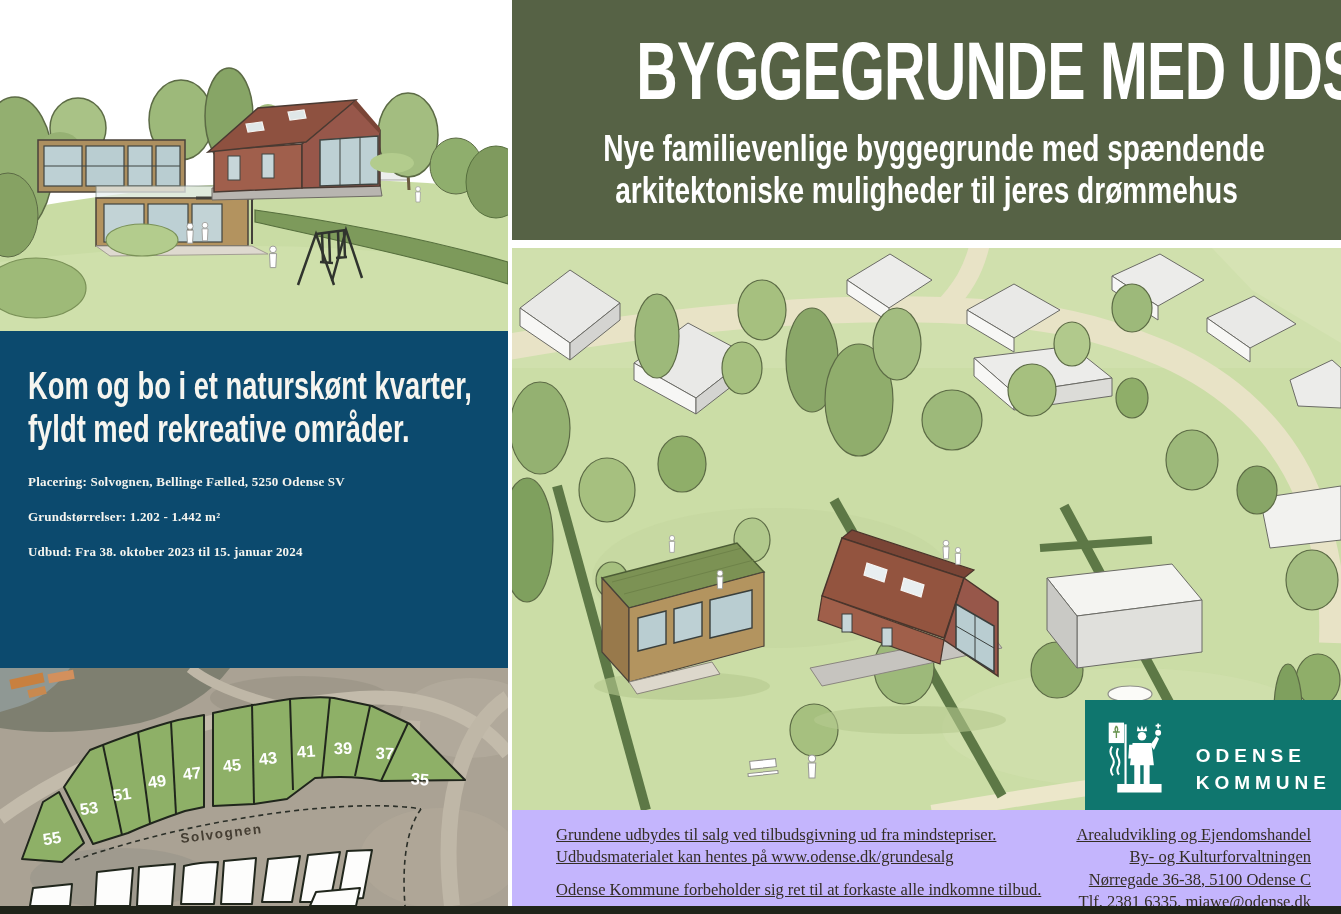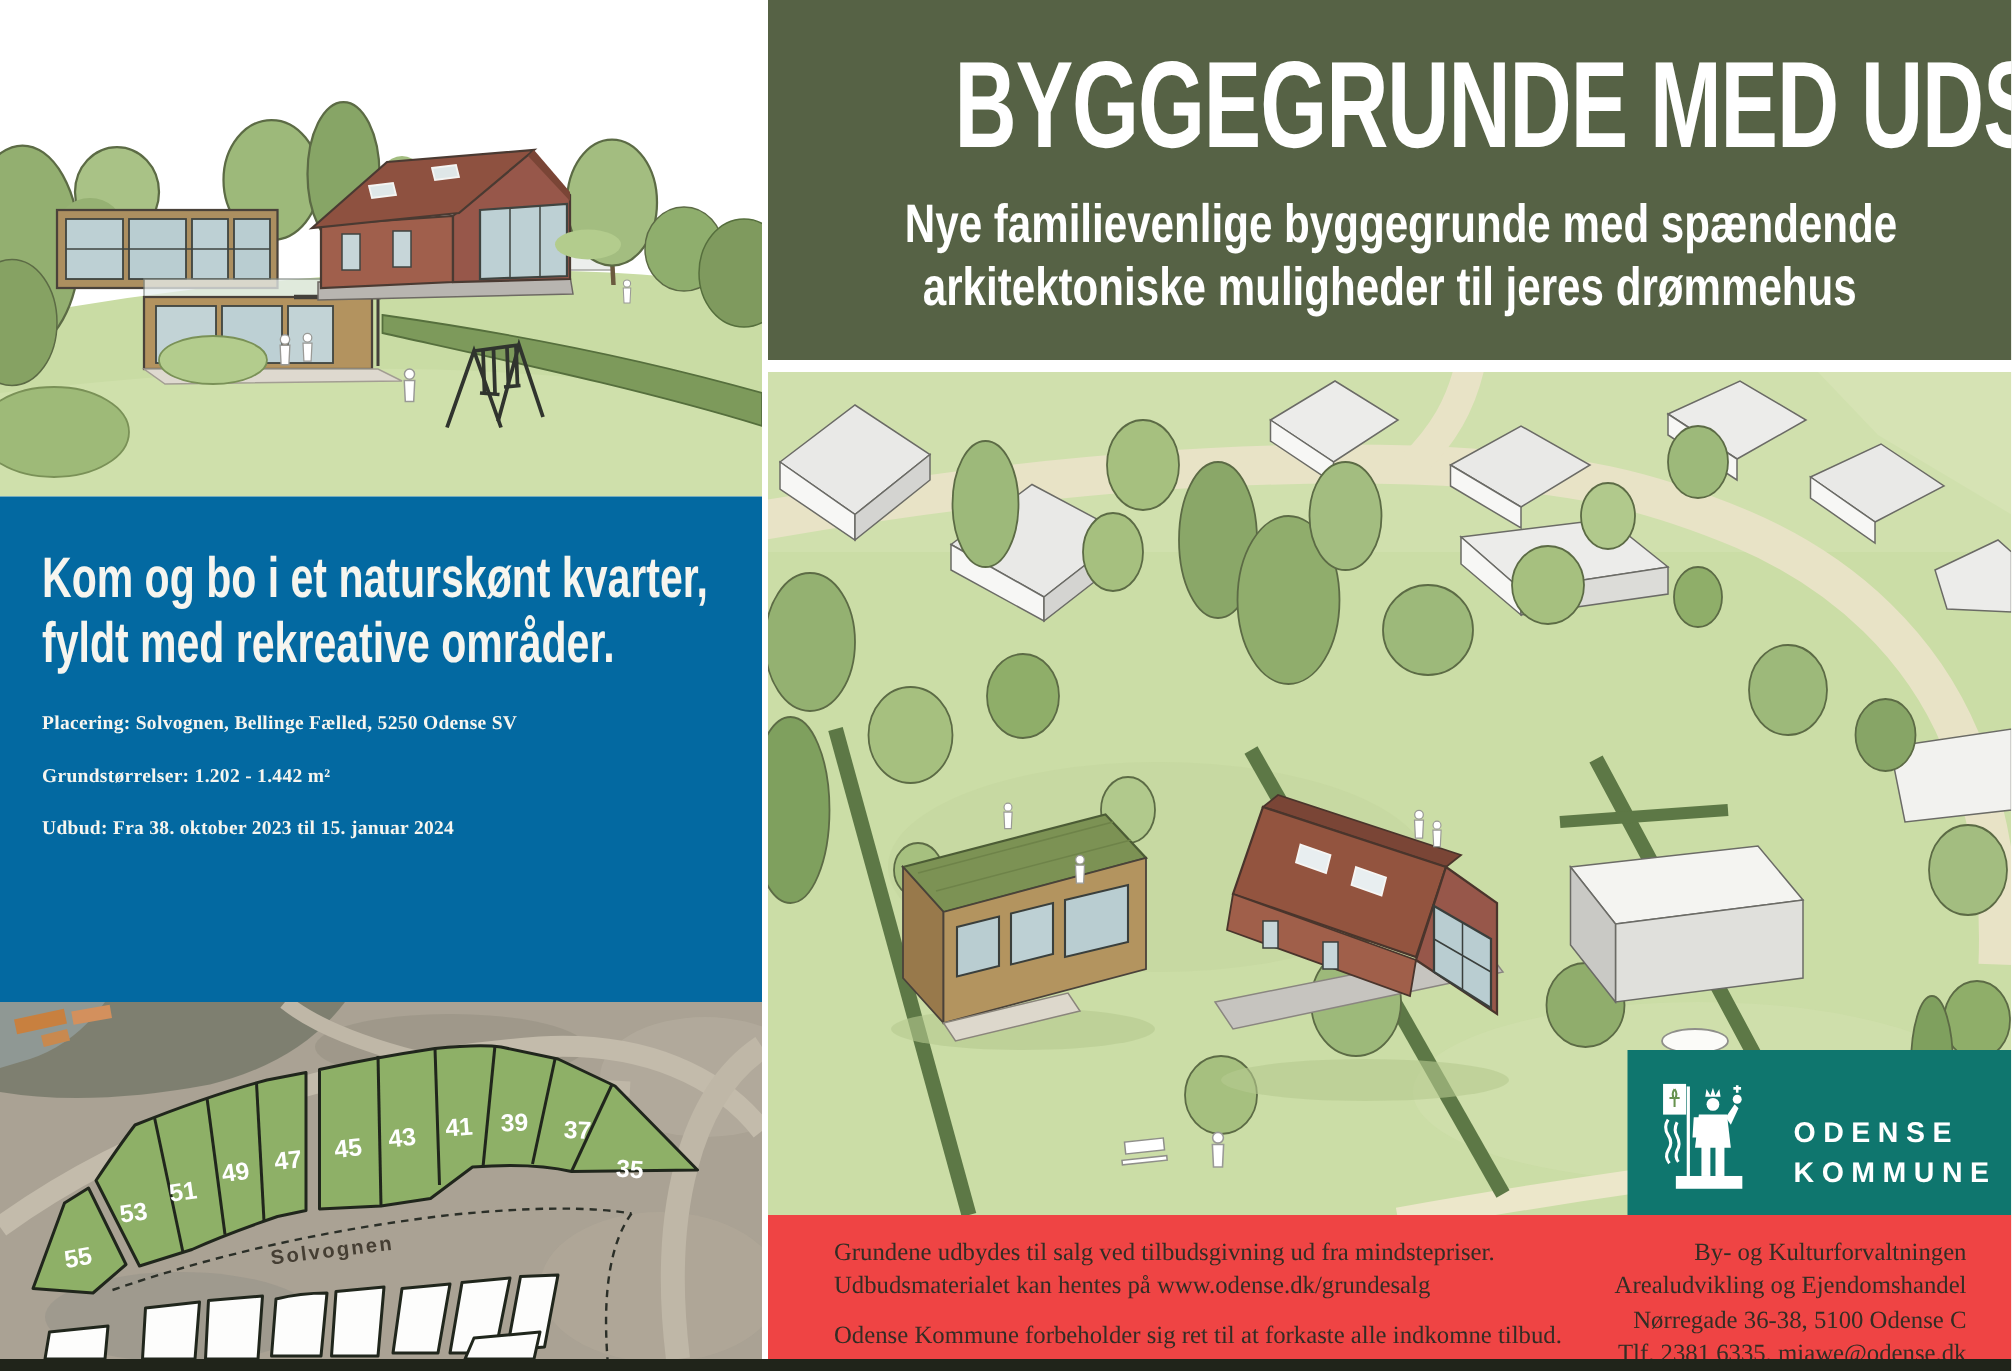--- a/index.html
+++ b/index.html
@@ -3,34 +3,34 @@
 <meta charset="utf-8">
 <style>
   html,body{margin:0;padding:0;background:#ffffff;}
   .page{position:relative;width:1341px;height:914px;background:#ffffff;overflow:hidden;display:flex;font-family:"Liberation Serif",serif;}
   .col-left{width:508px;display:flex;flex-direction:column;}
   .gutter{width:4px;background:#ffffff;}
   .col-right{width:829px;display:flex;flex-direction:column;}
 
   
   .hero-left{width:508px;height:331px;overflow:hidden;background:#ffffff;}
-  .info-panel{width:508px;height:337px;background:#0369a1;color:#f6f5ef;box-sizing:border-box;padding:34px 20px 0 28px;}
+  .info-panel{width:508px;height:337px;background:#0c4a6e;color:#f6f5ef;box-sizing:border-box;padding:34px 20px 0 28px;}
   .info-heading{font-family:"Liberation Sans",sans-serif;font-weight:700;font-size:38px;line-height:1.12;white-space:nowrap;transform:scaleX(0.72);transform-origin:left center;letter-spacing:0px;margin:0 0 24px 0;}
   .info-detail{font-family:"Liberation Serif",serif;font-weight:700;font-size:13px;margin:0 0 19px 0;letter-spacing:0.2px;white-space:nowrap;}
   .map-wrap{width:508px;height:238px;overflow:hidden;}
 
   
   .header-right{width:829px;height:240px;background:#566245;color:#ffffff;text-align:center;box-sizing:border-box;padding-top:30px;}
   .main-title{font-family:"Liberation Sans",sans-serif;font-weight:700;font-size:82px;line-height:1.0;white-space:nowrap;transform:scaleX(0.70);transform-origin:center;margin:0;letter-spacing:-1px;}
   .subtitle{font-family:"Liberation Sans",sans-serif;font-weight:700;font-size:36px;line-height:1.18;white-space:nowrap;transform:scaleX(0.78);transform-origin:center;margin:16px 0 0 0;}
   .header-gap{width:829px;height:8px;background:#ffffff;}
   .render-wrap{position:relative;width:829px;height:562px;overflow:hidden;}
   .logo-box{position:absolute;right:0;bottom:0;width:256px;height:110px;background:#0f766e;display:flex;align-items:center;box-sizing:border-box;padding:8px 10px 8px 22px;}
   .logo-text{color:#ffffff;font-family:"Liberation Sans",sans-serif;font-weight:700;font-size:19px;letter-spacing:5px;line-height:27px;margin-left:12px;margin-top:28px;}
-  .footer{width:829px;height:96px;background:#ef4444;box-sizing:border-box;display:flex;justify-content:space-between;padding:14px 30px 0 44px;color:#332d24;}
+  .footer{width:829px;height:96px;background:#c4b5fd;box-sizing:border-box;display:flex;justify-content:space-between;padding:14px 30px 0 44px;color:#332d24;text-decoration:underline;}
   .footer-left{font-size:16.5px;line-height:1.35;}
   .footer-right{font-size:16.5px;line-height:1.35;text-align:right;}
   .footer .spacer{height:10px;}
   .bottom-bar{position:absolute;left:0;bottom:0;width:1341px;height:8px;background:#20241a;z-index:9;}
   svg{display:block;}
 </style>
 </head>
 <body>
 
 <div class="page">
@@ -370,22 +370,22 @@
     </div>
 
     <div class="footer">
       <div class="footer-left">
         <div>Grundene udbydes til salg ved tilbudsgivning ud fra mindstepriser.</div>
         <div>Udbudsmaterialet kan hentes på www.odense.dk/grundesalg</div>
         <div class="spacer"></div>
         <div>Odense Kommune forbeholder sig ret til at forkaste alle indkomne tilbud.</div>
       </div>
       <div class="footer-right">
+        <div>Arealudvikling og Ejendomshandel</div>
         <div>By- og Kulturforvaltningen</div>
-        <div>Arealudvikling og Ejendomshandel</div>
         <div>Nørregade 36-38, 5100 Odense C</div>
         <div>Tlf. 2381 6335, miawe@odense.dk</div>
       </div>
     </div>
   </div>
 
   <div class="bottom-bar"></div>
 </div>
 
 </body></html>

